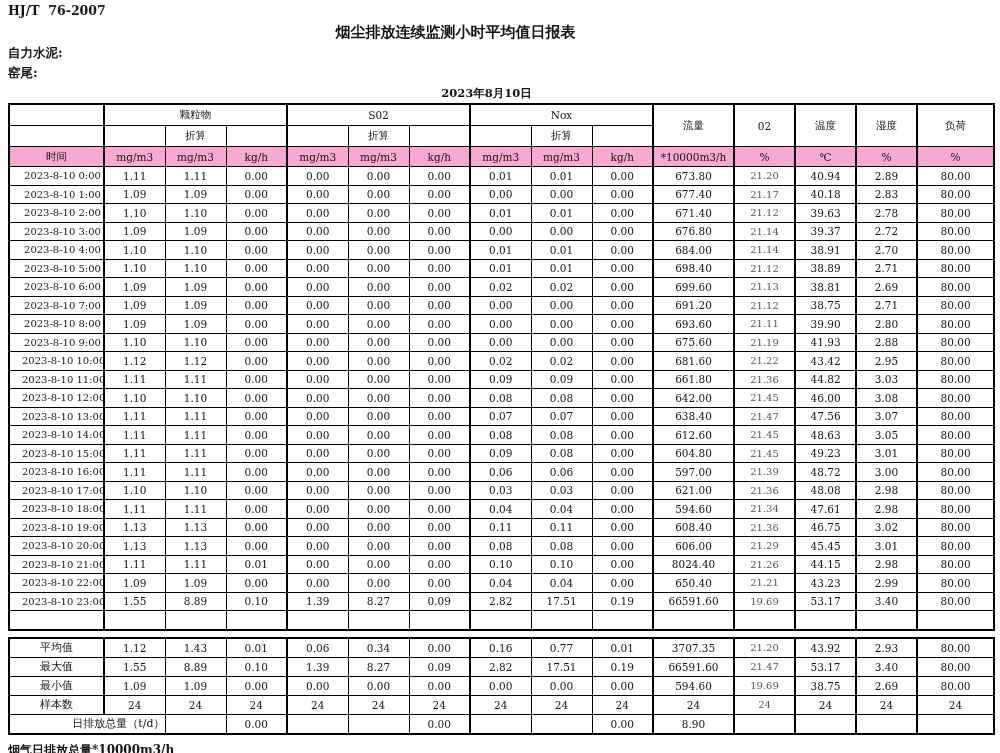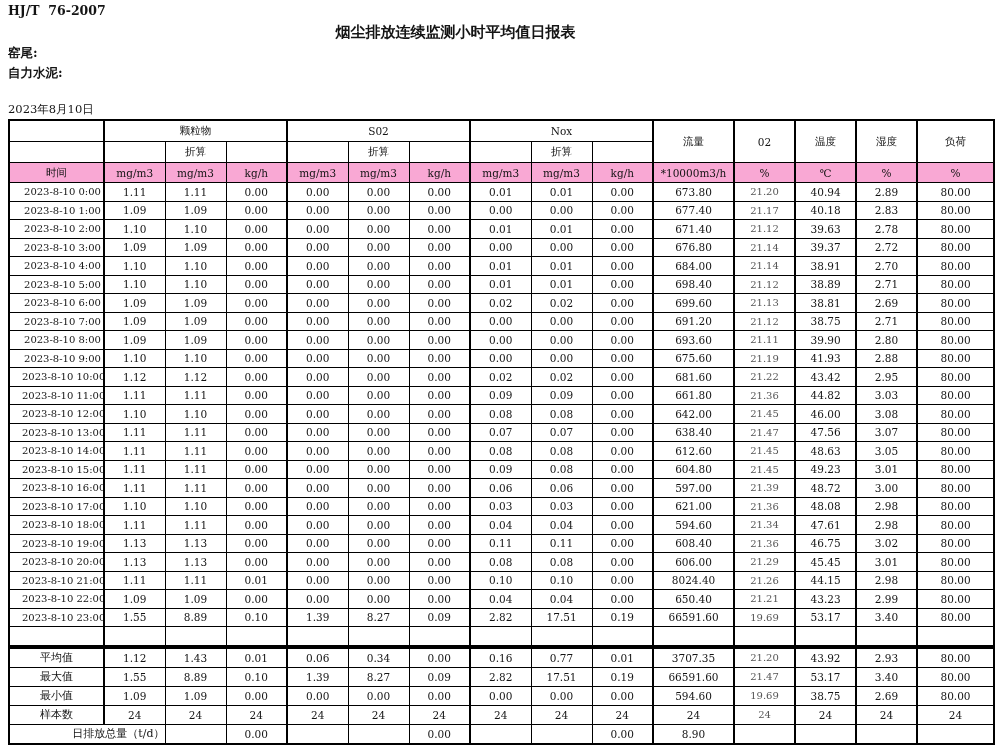--- a/index.html
+++ b/index.html
@@ -5,47 +5,47 @@
   html,body { margin:0; padding:0; background:#ffffff; }
   body {
     width:1000px; height:753px; overflow:hidden;
     font-family:"DejaVu Serif","Liberation Serif",serif;
     color:#141414;
   }
   .page { padding:3px 7px 0 8px; }
   .std  { font-weight:bold; font-size:12.5px; white-space:pre; }
   .title{ text-align:center; font-weight:bold; font-size:15px; margin:5px 90px 2px 0; }
   .meta { font-weight:bold; font-size:12.5px; margin-top:3px; }
-  .date { text-align:left; font-size:11.5px; margin:20px 28px 2px 0; }
+  .date { text-align:center; font-size:11.5px; margin:4px 28px 2px 0;font-weight:bold; }
 
   table { border-collapse:collapse; table-layout:fixed; width:985px; border:2px solid #000; }
   th,td {
     border:1px solid #000; padding:0; overflow:hidden; white-space:nowrap;
     text-align:center; vertical-align:middle; font-weight:normal;
   }
   .sec { border-left-width:2px; }
   thead th { font-size:10.5px; height:20px; }
   tr.green th { background:#f9a8d4; height:19px; }
   tbody td { height:17.5px; font-size:10.5px; }
   td.time-cell { font-size:10px;padding-left:12px; }
   td.o2 { color:#555; font-size:10px; }
   td.left { text-align:right; padding-left:3px; font-size:11px; }
-  .summary-wrap { }
+  .summary-wrap { margin-top:6px; }
   .summary tbody td { height:18px; }
   .summary td.label { font-size:11px; }
   .f1 { font-weight:bold; font-size:12px; margin-top:7px; }
 </style>
 </head>
 <body>
 
 <div class="page">
   <div class="std">HJ/T  76-2007</div>
   <div class="title">烟尘排放连续监测小时平均值日报表</div>
+  <div class="meta">自力水泥:</div>
   <div class="meta">窑尾:</div>
-  <div class="meta">自力水泥:</div>
   <div class="date">2023年8月10日</div>
 
   <table class="main">
     <colgroup>
       <col style="width:95px">
         <col style="width:61px">
         <col style="width:61px">
         <col style="width:61px">
       <col style="width:61px">
         <col style="width:61px">

